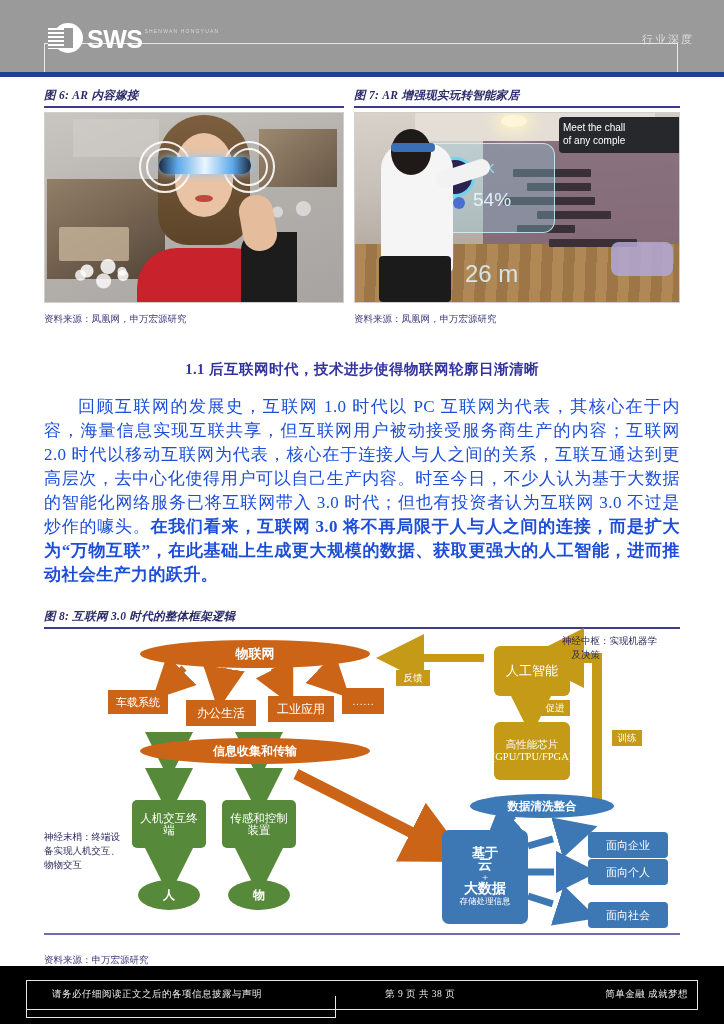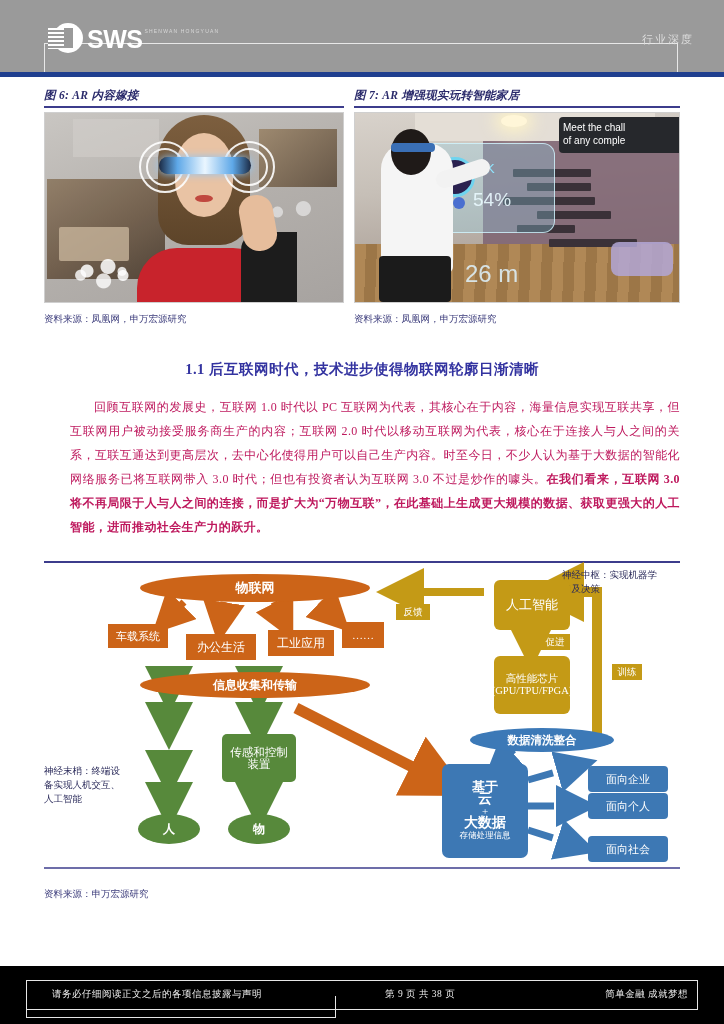--- a/index.html
+++ b/index.html
@@ -94,21 +94,21 @@
   .ph2 .head{position:absolute;left:36px;top:16px;width:40px;height:46px;border-radius:20px/23px;background:#1f1a18;}
   .ph2 .glass{position:absolute;left:36px;top:30px;width:44px;height:9px;border-radius:4px;background:#3a6fb5;}
   .ph2 .arm{position:absolute;left:80px;top:52px;width:56px;height:17px;border-radius:9px;background:#f2f2f2;transform:rotate(-18deg);}
   .ph2 .skirt{position:absolute;left:24px;bottom:0;width:72px;height:46px;background:#1b1b1b;border-radius:4px;}
   .ph2 .sofa{position:absolute;right:6px;bottom:26px;width:62px;height:34px;border-radius:8px;background:#b3a7d6;opacity:.85;}
 
   
   .sec-head{margin-top:34px;text-align:center;font-size:14.5px;font-weight:bold;color:#3333a0;letter-spacing:.5px;}
 
   
-  .para{margin-top:16px;font-size:12px;line-height:24px;color:#be185d;text-align:justify;text-indent:2em;letter-spacing:.4px;margin-left:26px;}
+  .para{margin-top:16px;font-size:17px;line-height:24px;color:#1d4ed8;text-align:justify;text-indent:2em;letter-spacing:.4px;}
   .para b{font-weight:bold;}
 
   
   .fig8-wrap{margin-top:22px;}
   .diagram{position:relative;width:636px;height:310px;margin-top:5px;background:#ffffff;}
   .diagram .lens{position:absolute;border-radius:50%/50%;color:#fff;font-weight:bold;
      display:flex;align-items:center;justify-content:center;text-align:center;}
   .orange{background:#cc6418;}
   .greenb{background:#57893b;}
   .goldb{background:#c49a16;}
@@ -211,20 +211,21 @@
       </div>
       <div class="fig-src">资料来源：凤凰网，申万宏源研究</div>
     </div>
   </div>
 
   <div class="sec-head">1.1 后互联网时代，技术进步使得物联网轮廓日渐清晰</div>
 
   <div class="para"><span>回顾互联网的发展史，互联网 1.0 时代以 PC 互联网为代表，其核心在于内容，海量信息实现互联共享，但互联网用户被动接受服务商生产的内容；互联网 2.0 时代以移动互联网为代表，核心在于连接人与人之间的关系，互联互通达到更高层次，去中心化使得用户可以自己生产内容。时至今日，不少人认为基于大数据的智能化网络服务已将互联网带入 3.0 时代；但也有投资者认为互联网 3.0 不过是炒作的噱头。</span><b>在我们看来，互联网 3.0 将不再局限于人与人之间的连接，而是扩大为“万物互联”，在此基础上生成更大规模的数据、获取更强大的人工智能，进而推动社会生产力的跃升。</b></div>
 
   <div class="fig8-wrap">
+    <div class="fig-title">图 8: 互联网 3.0 时代的整体框架逻辑</div>
     <div class="fig-rule"></div>
 
     <div class="diagram">
       <svg class="arrows" viewBox="0 0 636 310">
         <defs>
           <marker id="ao" markerWidth="6" markerHeight="6" refX="4" refY="3" orient="auto">
             <path d="M0,0 L6,3 L0,6 z" fill="#CC6418"></path>
             </marker>
           <marker id="ag" markerWidth="6" markerHeight="6" refX="4" refY="3" orient="auto">
             <path d="M0,0 L6,3 L0,6 z" fill="#57893B"></path>
@@ -278,31 +279,34 @@
         <span>工业应用</span>
       </div>
       <div class="box orange" style="left:298px;top:54px;width:42px;height:26px;font-size:11px;">
         <span>……</span>
       </div>
 
       <div class="lens orange" style="left:96px;top:104px;width:230px;height:26px;font-size:12px;">
         <span>信息收集和传输</span>
       </div>
 
+      <div class="box greenb" style="left:88px;top:166px;width:74px;height:48px;font-size:11.5px;border-radius:5px;">
+        <span style="padding:0 4px;">人机交互终端</span>
+      </div>
       <div class="box greenb" style="left:178px;top:166px;width:74px;height:48px;font-size:11.5px;border-radius:5px;">
         <span style="padding:0 4px;">传感和控制装置</span>
       </div>
       <div class="lens greenb" style="left:94px;top:246px;width:62px;height:30px;font-size:12px;">
         <span>人</span>
       </div>
       <div class="lens greenb" style="left:184px;top:246px;width:62px;height:30px;font-size:12px;">
         <span>物</span>
       </div>
 
-      <div class="d-label" style="left:0px;top:196px;width:82px;">神经末梢：终端设备实现人机交互、人工智能</div>
+      <div class="d-label" style="left:0px;top:196px;width:82px;">神经末梢：终端设备实现人机交互、物物交互</div>
       <div class="d-label" style="left:518px;top:0px;width:104px;">神经中枢：实现机器学习及决策</div>
 
       <div class="box goldb" style="left:352px;top:36px;width:34px;height:16px;font-size:9.5px;">
         <span>反馈</span>
       </div>
       <div class="box goldb" style="left:496px;top:66px;width:30px;height:16px;font-size:9.5px;">
         <span>促进</span>
       </div>
       <div class="box goldb" style="left:568px;top:96px;width:30px;height:16px;font-size:9.5px;">
         <span>训练</span>

